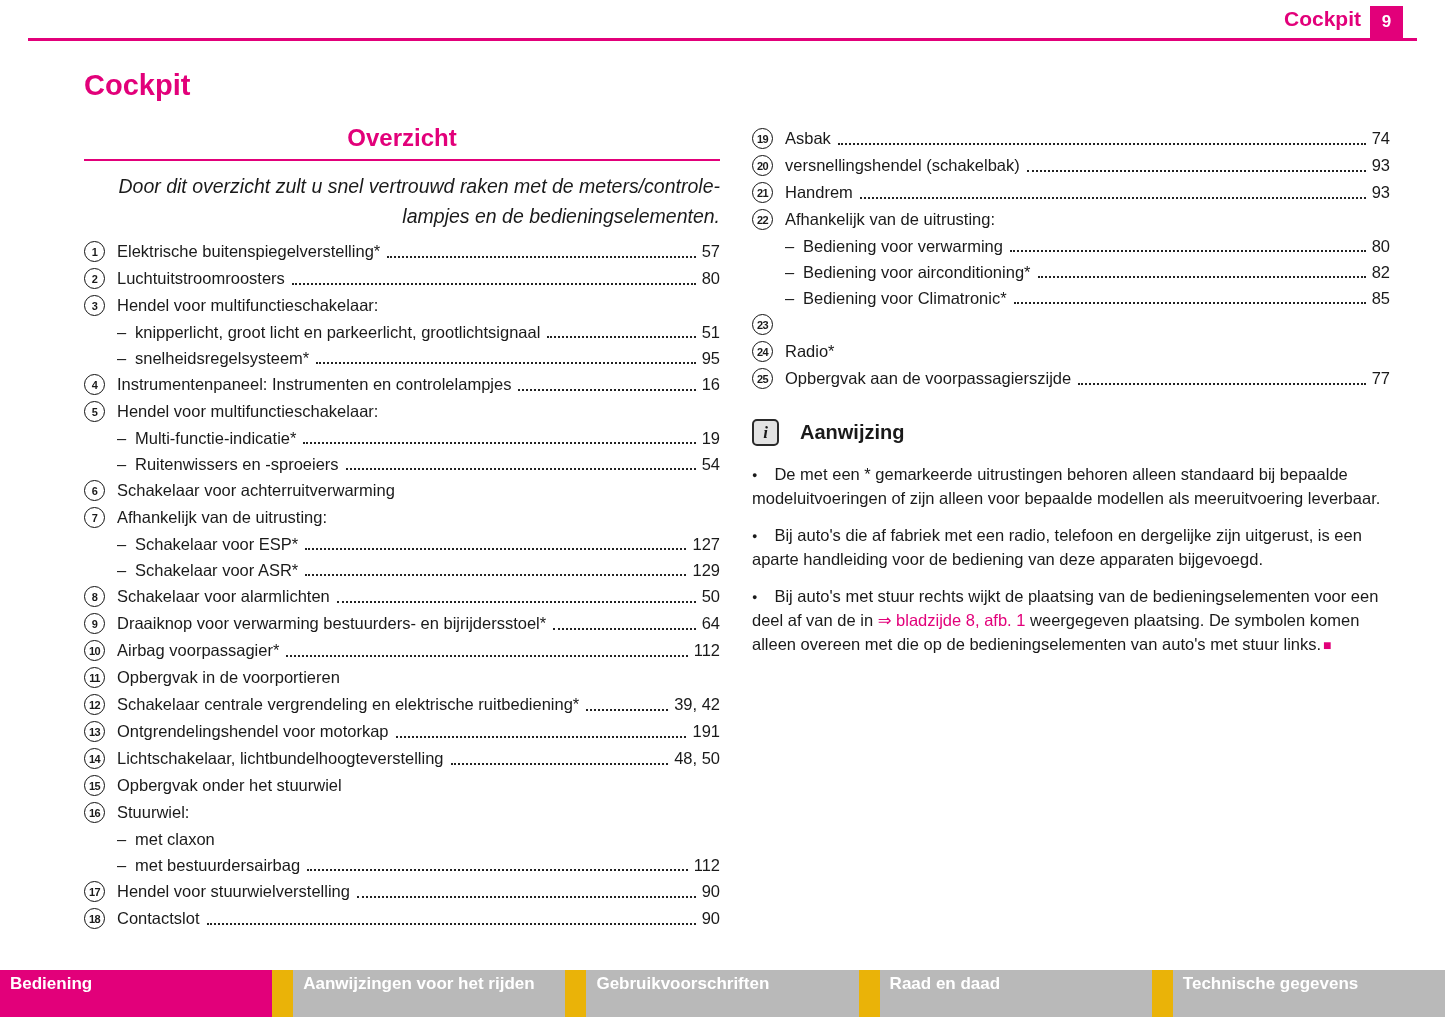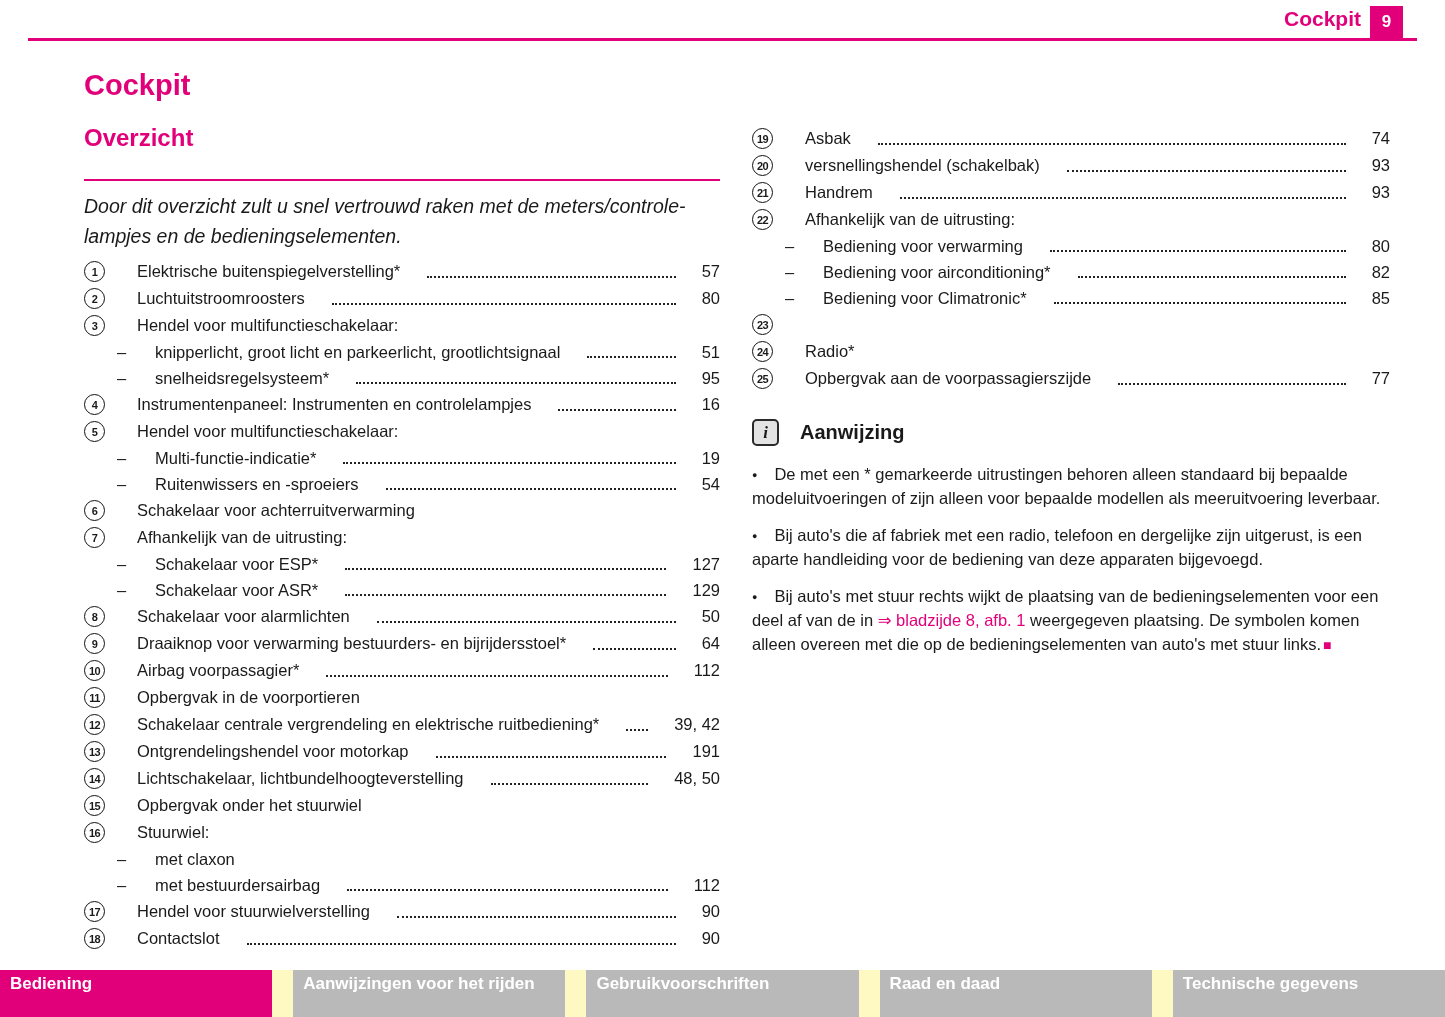--- a/index.html
+++ b/index.html
@@ -15,45 +15,45 @@
   .topbar { position:absolute; top:0; left:28px; right:28px; height:41px; border-bottom:3px solid var(--accent,#e2007a); }
   .topbar-title { position:absolute; right:56px; bottom:7px; color:var(--accent,#e2007a); font-size:21px; font-weight:bold; }
   .pagenum-box { position:absolute; right:14px; top:6px; bottom:0; width:33px; background:var(--accent,#e2007a); color:#fff; font-weight:bold; font-size:17px; display:flex; align-items:center; justify-content:center; }
 
   
   .content { position:absolute; top:44px; left:84px; right:55px; display:flex; align-items:flex-start; }
   .col-left { width:636px; flex:0 0 auto; }
   .col-right { flex:1 1 auto; margin-left:32px; min-width:0; }
 
   h1.page-title { margin-top:25px; font-size:29px; color:var(--accent,#e2007a); font-weight:bold; }
-  h2.section-title { margin-top:22px; font-size:24px; color:var(--accent,#e2007a); font-weight:bold; padding-bottom:27px; border-bottom:2px solid var(--accent,#e2007a); }
-  .intro { margin-top:10px; font-style:italic; font-size:19.5px; line-height:1.55; }
+  h2.section-title { margin-top:22px; font-size:24px; color:var(--accent,#e2007a); font-weight:bold; padding-bottom:7px; border-bottom:2px solid var(--accent,#e2007a);text-align:center; }
+  .intro { margin-top:10px; font-style:italic; font-size:19.5px; line-height:1.55;text-align:right; }
 
   .toc { margin-top:10px; }
   .toc-right { margin-top:84px; }
-  .toc-row { display:flex; align-items:flex-start; margin-bottom:6px; font-size:16.5px; line-height:20px;gap:20px; }
+  .toc-row { display:flex; align-items:flex-start; margin-bottom:6px; font-size:16.5px; line-height:20px; }
   .toc-row.sub { padding-left:33px; }
   .circ { flex:0 0 auto; width:21px; height:21px; margin-right:12px; border:1.4px solid #111; border-radius:50%; display:flex; align-items:center; justify-content:center; font-size:11px; font-weight:bold; letter-spacing:-0.5px; }
   .dashm { flex:0 0 auto; width:18px; }
   .lbl { flex:0 1 auto; }
   .dots { flex:1 1 12px; min-width:12px; border-bottom:2px dotted #222; margin:0 6px 4px 7px; align-self:flex-end; height:0; }
   .pg { flex:0 0 auto; text-align:right; white-space:nowrap; }
 
   
   .note { margin-top:30px; }
   .note-head { display:flex; align-items:center; margin-bottom:17px; }
   .note-icon { width:27px; height:27px; border:2px solid #2a2a2a; border-radius:5px; background:#e3e3e3; display:flex; align-items:center; justify-content:center; font-family:"Liberation Serif", serif; font-weight:bold; font-style:italic; font-size:17px; margin-right:21px; flex:0 0 auto; }
   .note-title { font-size:20px; font-weight:bold; }
   .bullet { font-size:16.5px; line-height:1.45; margin-bottom:13px; }
   .bullet .b { font-size:9px; vertical-align:2px; margin-right:17px; }
   .xref { color:var(--accent,#e2007a); cursor:pointer; }
   .endmark { color:var(--accent,#e2007a); margin-left:2px; font-size:14px; }
 
   
-  .tabs { position:absolute; left:0; right:0; bottom:0; height:47px; display:flex; gap:21px; background:#fef9c3;border-radius:16px; }
+  .tabs { position:absolute; left:0; right:0; bottom:0; height:47px; display:flex; gap:21px; background:#eab308;border-radius:16px; }
   .tab { flex:1 1 0; background:var(--tab-gray,#b9b9b9); color:#fff; font-weight:bold; font-size:17px; padding:4px 8px 0 10px; line-height:1.15; cursor:pointer; }
   .tab.active { background:var(--accent,#e2007a); }
 </style>
 </head>
 <body>
 
 <div class="page">
 
   <header class="topbar">
     <span class="topbar-title">Cockpit</span>

